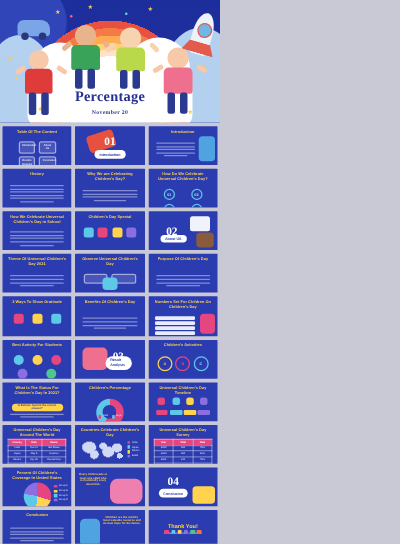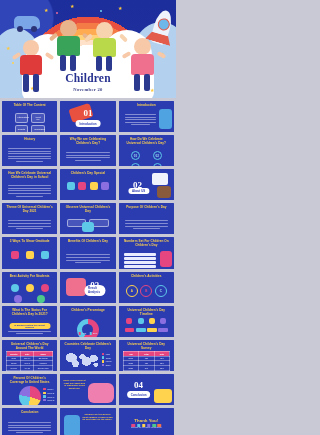--- a/index.html
+++ b/index.html
@@ -274,21 +274,21 @@
       <div class="arm" style="left:-4px; top:15px; width:9px; height:4px; background:#f7c9a8; transform:rotate(-30deg);"></div>
       <div class="arm" style="right:-4px;top:15px; width:9px; height:4px; background:#f7c9a8; transform:rotate(30deg);"></div>
       <div class="leg" style="left:8px;  top:36px; width:6px; height:17px;"></div>
       <div class="leg" style="left:18px; top:36px; width:6px; height:17px;"></div>
     </div>
 
     <div class="cloudC"></div>
 
     <div class="heroTextWrap">
       <div class="heroTitle">
-        <span class="l1">Children</span>
+        <span class="l1">Percentage</span>
       </div>
       <div class="heroDate">November 20</div>
     </div>
   </div>
 
   <div class="grid">
 
     <div class="slide">
       <div class="sTitle yel">Table Of The Content</div>
       <div class="chips">

